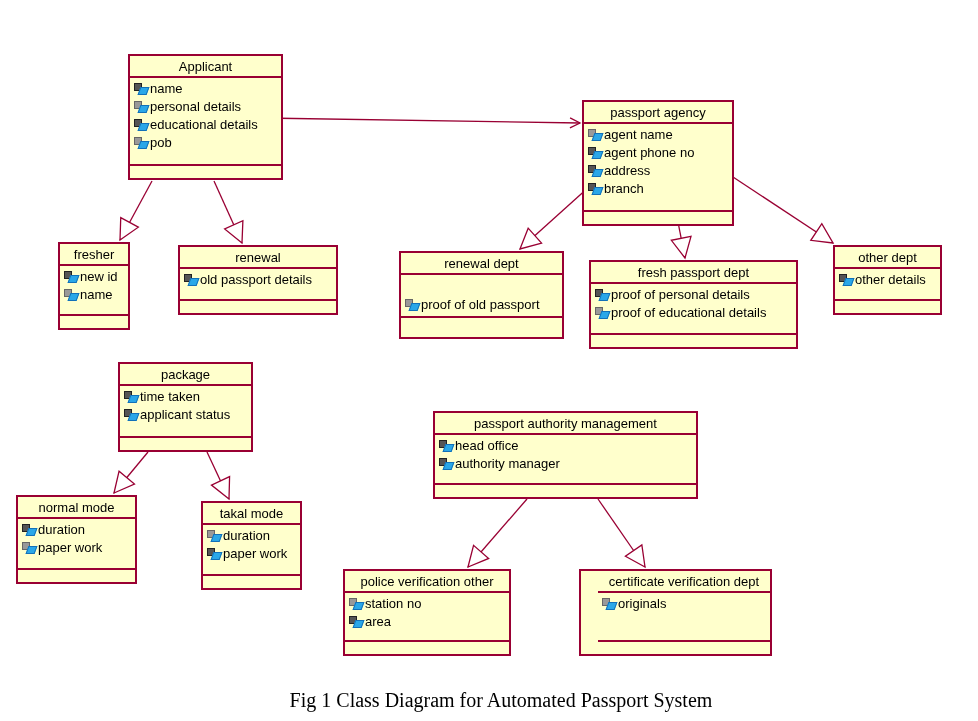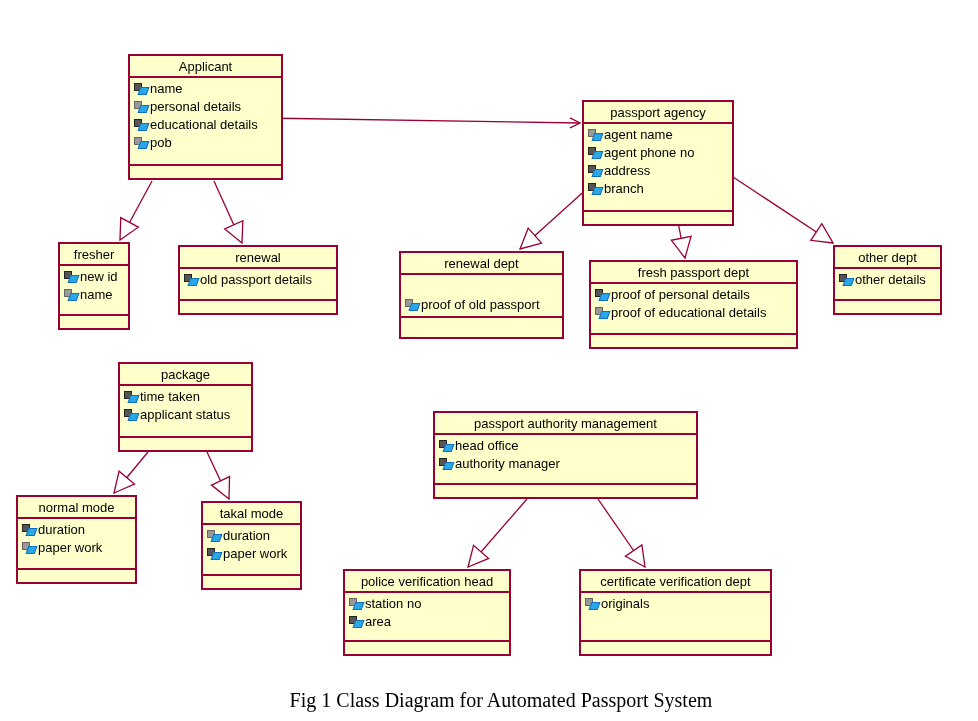--- a/index.html
+++ b/index.html
@@ -264,40 +264,40 @@
           <span class="ico">
             <span class="lk"></span>
             <span class="ck"></span>
           </span>
           <span>authority manager</span>
         </div>
       </div>
       <div class="ops"></div>
     </div>
     <div class="cls" style="left: 343px; top: 569px; width: 168px; height: 87px;">
-      <div class="name">police verification head</div>
+      <div class="name">police verification other</div>
       <div class="attrs">
         <div class="attr">
           <span class="ico">
             <span class="lk light"></span>
             <span class="ck"></span>
           </span>
           <span>station no</span>
         </div>
         <div class="attr">
           <span class="ico">
             <span class="lk"></span>
             <span class="ck"></span>
           </span>
           <span>area</span>
         </div>
       </div>
       <div class="ops"></div>
     </div>
-    <div class="cls" style="left: 579px; top: 569px; width: 193px; height: 87px;">
+    <div class="cls" style="left: 579px; top: 569px; width: 193px; height: 87px; padding-left: 17px;">
       <div class="name">certificate verification dept</div>
       <div class="attrs">
         <div class="attr">
           <span class="ico">
             <span class="lk light"></span>
             <span class="ck"></span>
           </span>
           <span>originals</span>
         </div>
       </div>

